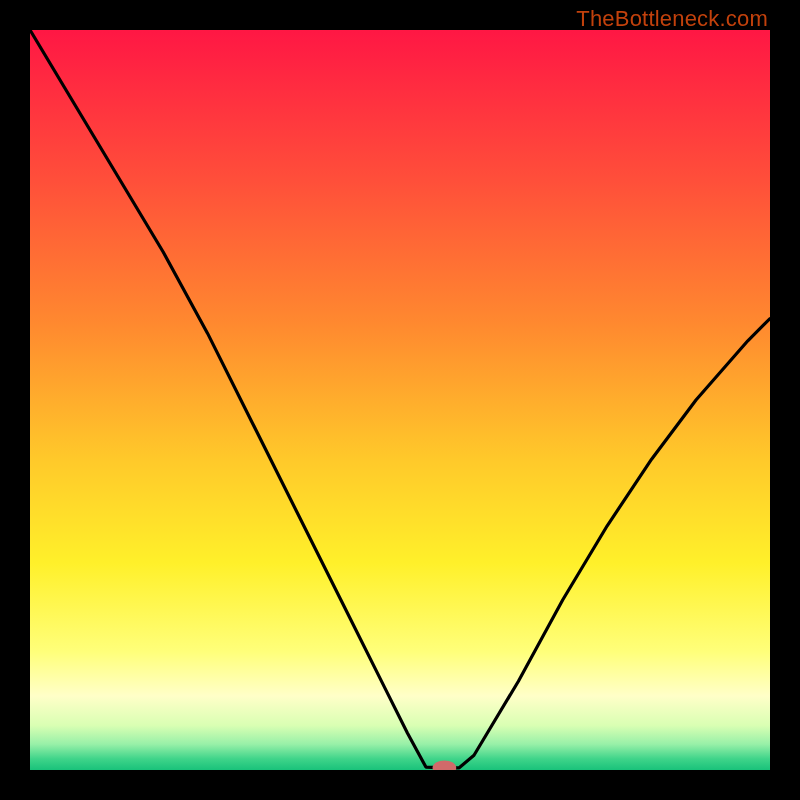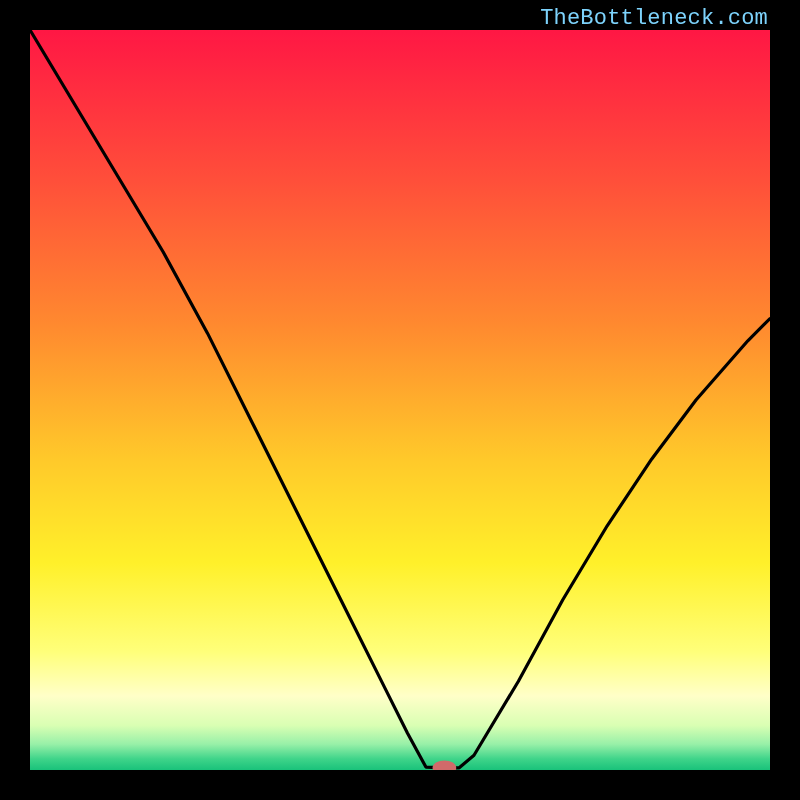--- a/index.html
+++ b/index.html
@@ -26,23 +26,23 @@
   }
   .plot svg {
     display: block;
     width: 740px;
     height: 740px;
   }
   .watermark {
     position: absolute;
     top: 6px;
     right: 32px;
-    font-family: Liberation Mono, monospace;
+    font-family: Liberation Sans, sans-serif;
     font-size: 22px;
-    color: #7dd3fc;
+    color: #c2410c;
     letter-spacing: 0.2px;
     text-align: center;
   }
 </style>
 </head>
 <body>
 
 <div class="frame">
 
   <div class="watermark">TheBottleneck.com</div>

